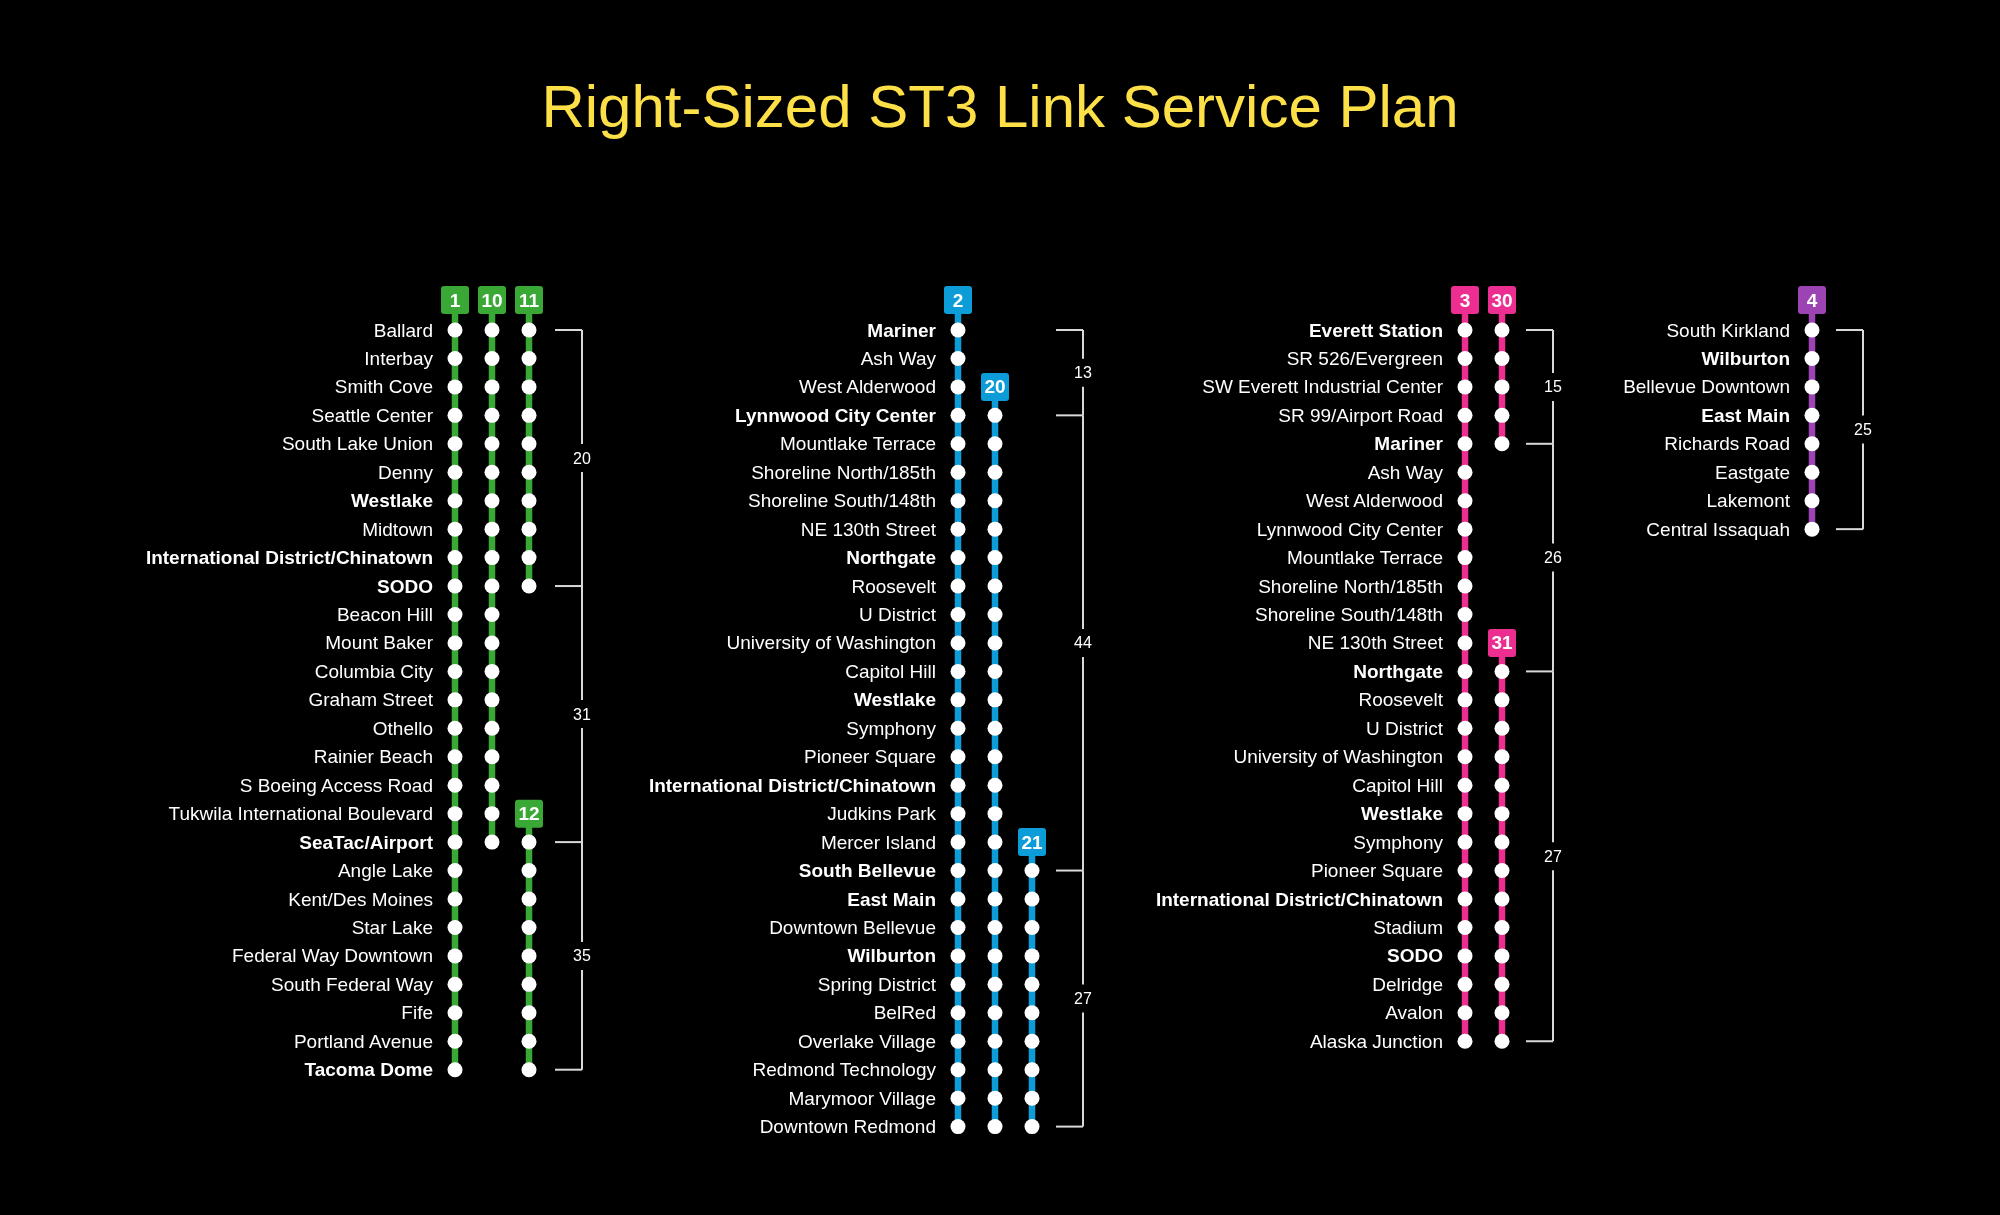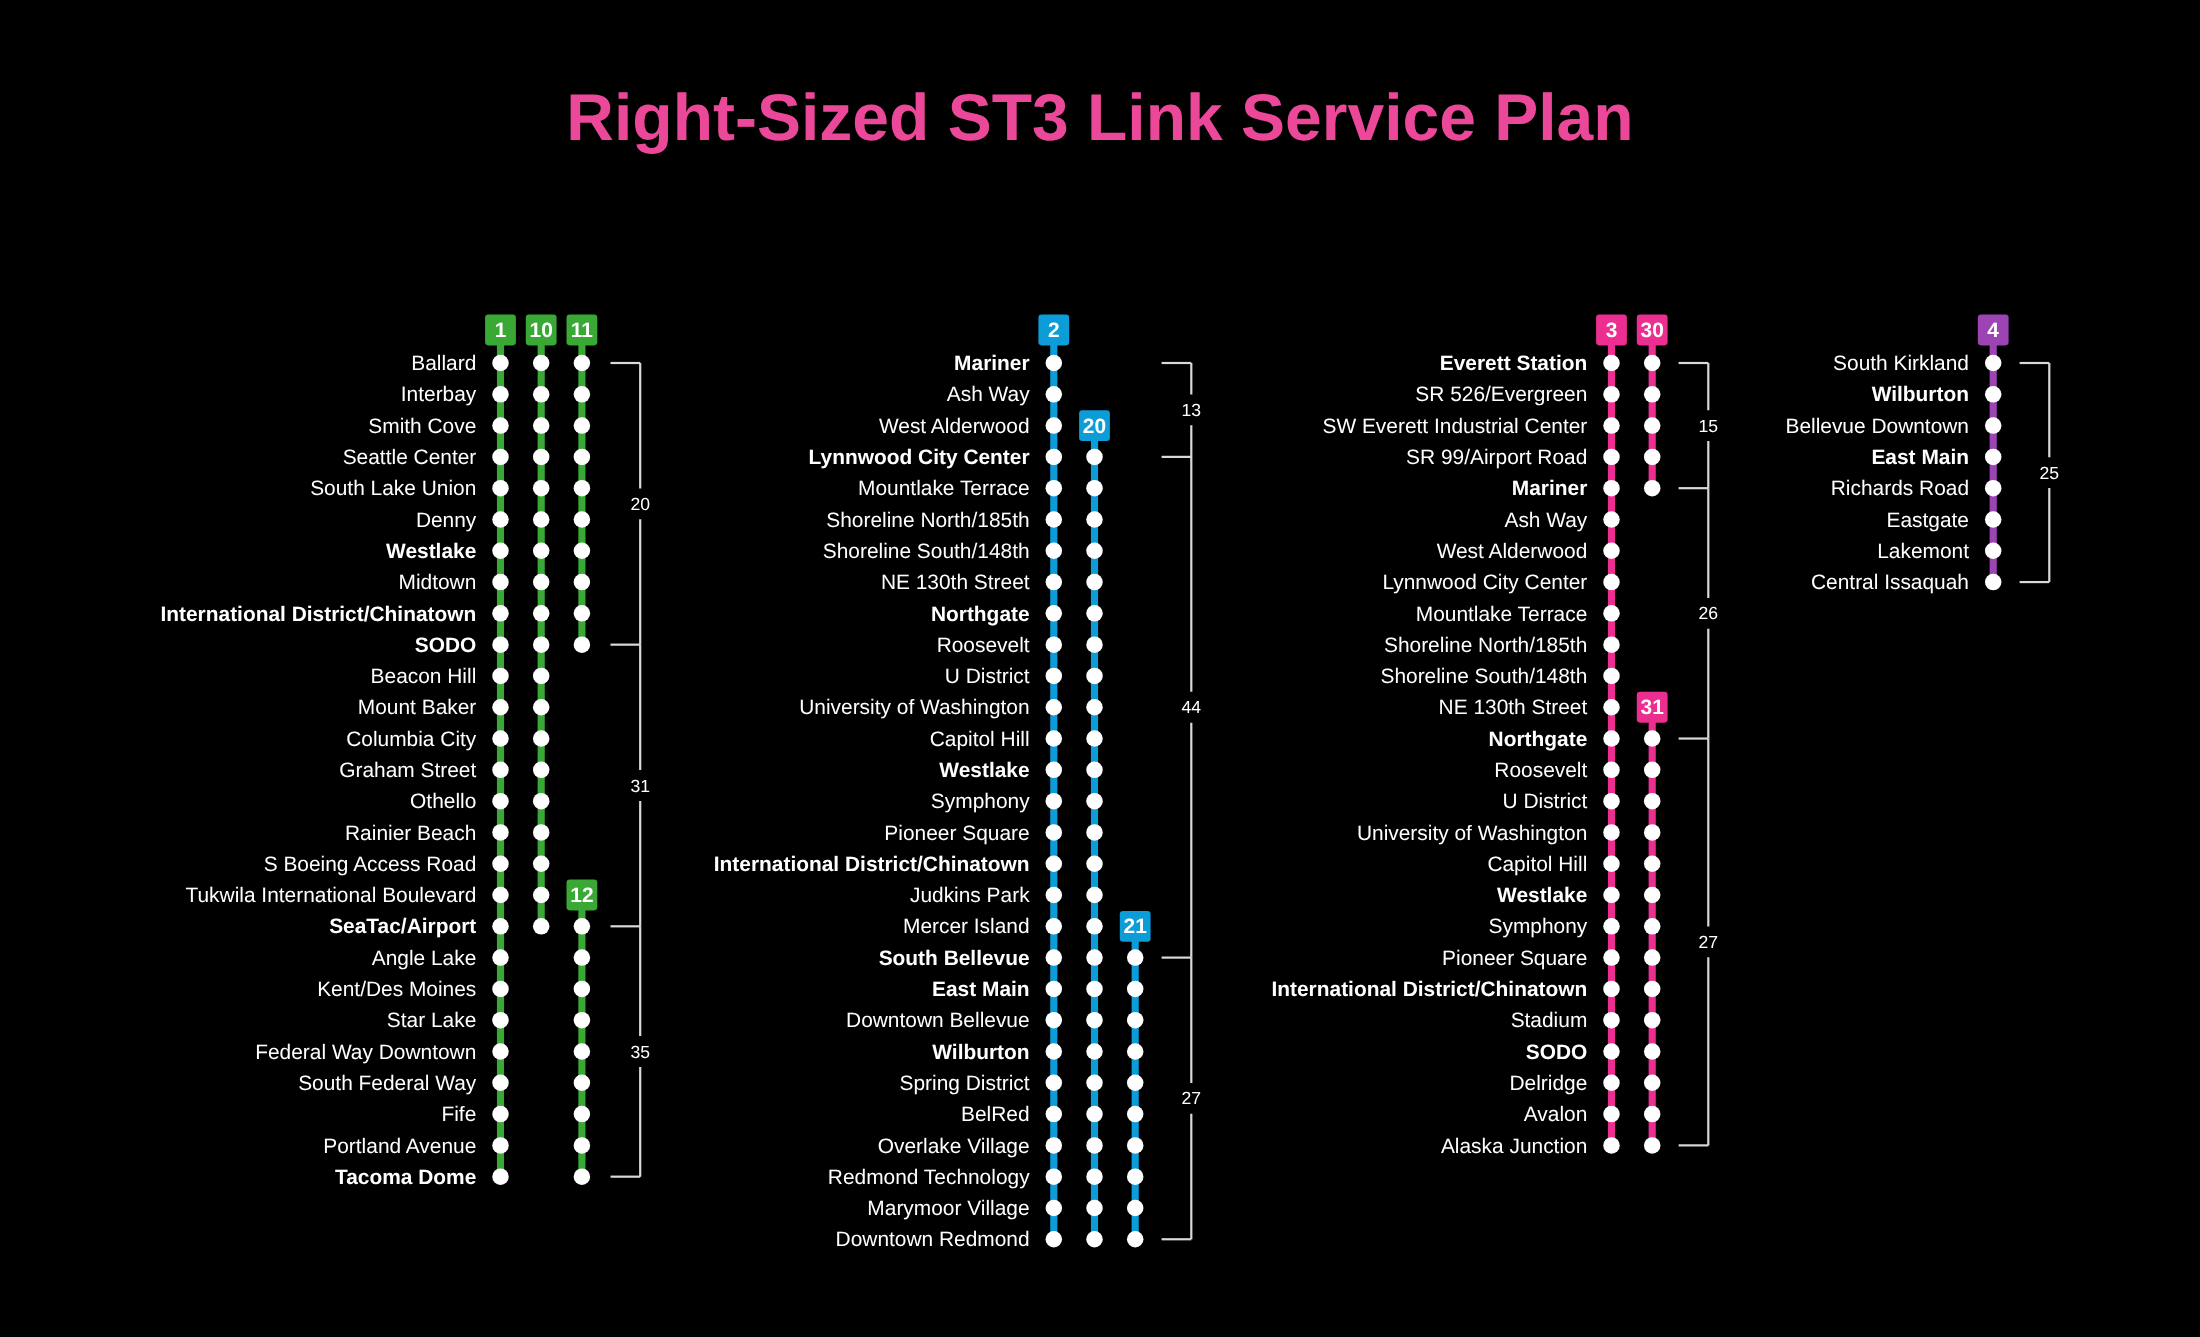--- a/index.html
+++ b/index.html
@@ -1,19 +1,19 @@
 <!DOCTYPE html>
 <html><head>
 <meta charset="utf-8">
 <style>
   html,body{margin:0;padding:0;background:#000;}
   #canvas{position:relative;width:2000px;height:1215px;background:#000;overflow:hidden;
           font-family:"Liberation Sans",sans-serif;}
   #page-title{position:absolute;top:72px;left:0;width:100%;text-align:center;
-              font-size:60px;font-weight:700;color:#ec4899;letter-spacing:0px;}
+              font-size:60px;font-weight:400;color:#fde047;letter-spacing:0px;}
   #diagram-svg{position:absolute;top:0;left:0;}
   #diagram-svg text{font-family:"Liberation Sans",sans-serif;}
   .station-label{font-size:19px;fill:#fff;}
   .station-label.bold{font-weight:700;}
   .badge-num{font-size:19px;font-weight:700;fill:#fff;}
   .bracket-label{font-size:16px;fill:#fff;}
   .bracket{fill:none;stroke-width:2;}
 </style>
 </head>
 <body>

